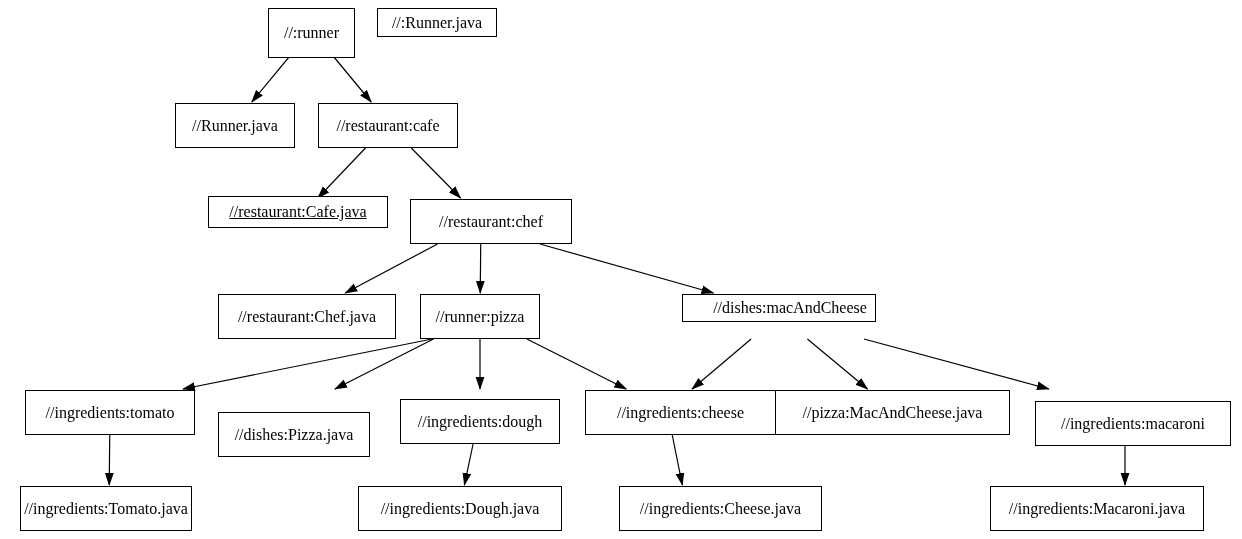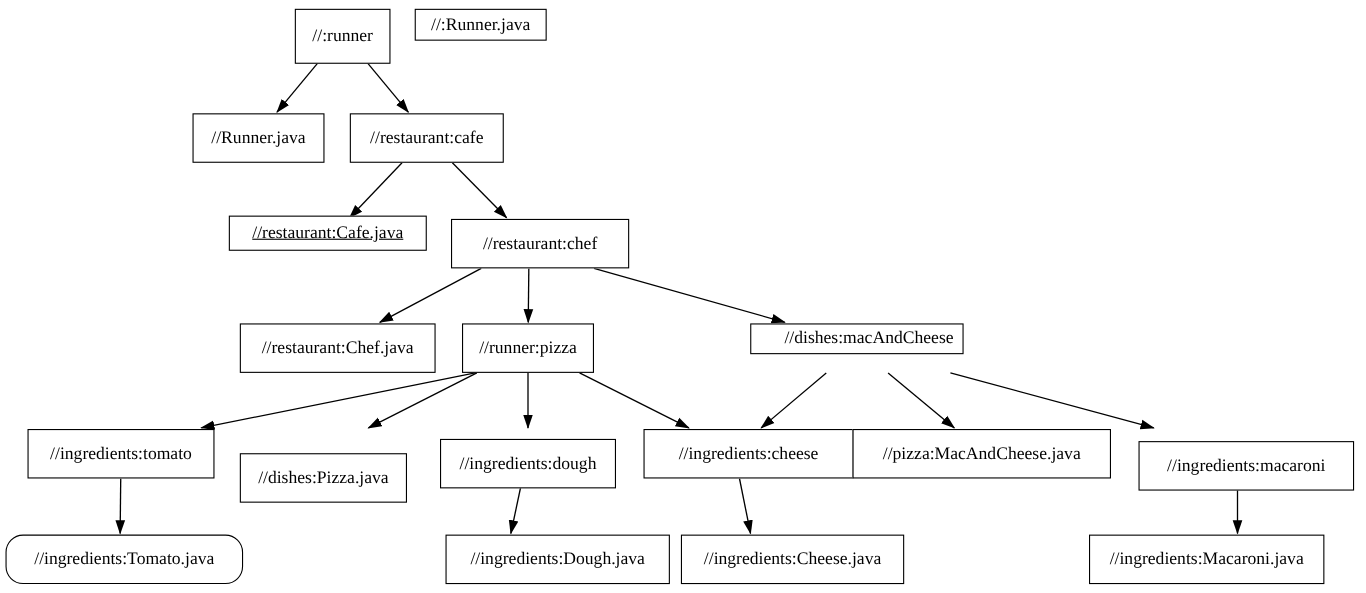--- a/index.html
+++ b/index.html
@@ -81,18 +81,18 @@
       <div class="node" style="left: 410px; top: 199px; width: 162px; height: 45px;">//restaurant:chef</div>
       <div class="node" style="left: 218px; top: 294px; width: 178px; height: 45px;">//restaurant:Chef.java</div>
       <div class="node" style="left: 420px; top: 294px; width: 120px; height: 45px;">//runner:pizza</div>
       <div class="node" style="left: 682px; top: 294px; width: 194px; height: 28px; padding-left: 22px;">//dishes:macAndCheese</div>
       <div class="node" style="left: 25px; top: 390px; width: 170px; height: 45px;">//ingredients:tomato</div>
       <div class="node" style="left: 218px; top: 390px; width: 152px; height: 45px; margin-top: 22px;">//dishes:Pizza.java</div>
       <div class="node" style="left: 400px; top: 399px; width: 160px; height: 45px;">//ingredients:dough</div>
       <div class="node" style="left: 585px; top: 390px; width: 191px; height: 45px;">//ingredients:cheese</div>
       <div class="node" style="left: 775px; top: 390px; width: 235px; height: 45px;">//pizza:MacAndCheese.java</div>
       <div class="node" style="left: 1035px; top: 401px; width: 196px; height: 45px;">//ingredients:macaroni</div>
-      <div class="node" style="left: 5px; top: 486px; width: 216px; height: 45px; border-radius: 16px;">//ingredients:Tomato.java</div>
-      <div class="node" style="left: 358px; top: 486px; width: 204px; height: 45px; margin-left: 47px;">//ingredients:Dough.java</div>
+      <div class="node" style="left: 20px; top: 486px; width: 172px; height: 45px;">//ingredients:Tomato.java</div>
+      <div class="node" style="left: 358px; top: 486px; width: 204px; height: 45px;">//ingredients:Dough.java</div>
       <div class="node" style="left: 585px; top: 486px; width: 203px; height: 45px; margin-left: 34px;">//ingredients:Cheese.java</div>
       <div class="node" style="left: 990px; top: 486px; width: 214px; height: 45px;">//ingredients:Macaroni.java</div>
     </div>
 </div>
 
 </body></html>

